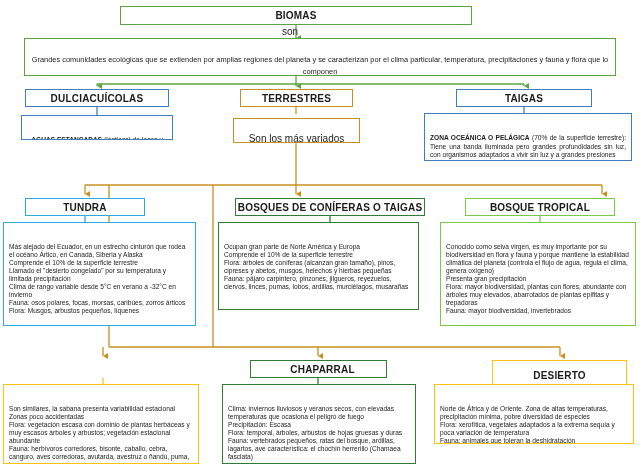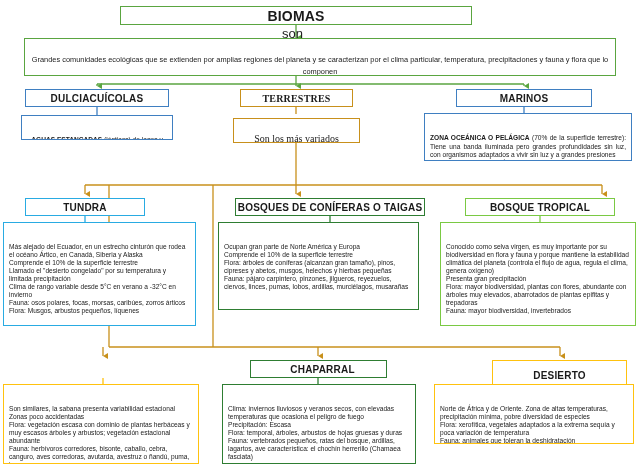--- a/index.html
+++ b/index.html
@@ -23,28 +23,28 @@
     text-align:left;
     overflow:hidden;
   }
   .body-box.just{text-align:justify;}
   .center-txt{display:flex;align-items:center;justify-content:center;text-align:center;}
   .b-green{border:1.3px solid #5aa540;}
   .b-lgreen{border:1.3px solid #7ac943;}
   .b-dgreen{border:1.3px solid #2e7d32;}
   .b-blue{border:1.3px solid #3f7fc1;}
   .b-cyan{border:1.3px solid #29ABE2;}
-  .b-gold{border:1.3px solid #c8901b;font-family:Liberation Serif, serif;}
+  .b-gold{border:1.3px solid #c8901b;}
   .b-amber{border:1.6px solid #ffc20e;}
   svg.lines{position:absolute;left:0;top:0;width:640px;height:467px;pointer-events:none;}
-  .lbl-son{position:absolute;font-size:13px;color:#222;}
+  .lbl-son{position:absolute;font-size:10px;color:#222;}
   .t9{font-size:10px;}
   .t8{font-size:7.4px;}
   .t7{font-size:6.6px;}
-  .t10{font-size:14px;}
+  .t10{font-size:10px;}
   b{font-weight:bold;}
 </style>
 </head>
 <body>
 
 <div class="canvas">
 
   <svg class="lines" viewBox="0 0 640 467">
     <defs>
       <marker id="ag" markerWidth="6" markerHeight="6" refX="3" refY="5" orient="auto" markerUnits="userSpaceOnUse">
@@ -107,21 +107,21 @@
 
   <div class="box hdr b-blue t9" style="left:25px;top:89px;width:144px;height:18px;">
     <span>DULCIACUÍCOLAS</span>
   </div>
 
   <div class="box hdr b-gold t9" style="left:240px;top:89px;width:113px;height:18px;">
     <span>TERRESTRES</span>
   </div>
 
   <div class="box hdr b-blue t9" style="left:456px;top:89px;width:136px;height:18px;">
-    <span>MARINOS</span>
+    <span>TAIGAS</span>
   </div>
 
   <div class="box b-blue body-box t7" style="left:21px;top:115px;width:152px;height:24px;text-align:center;line-height:1.35;">
     <div>
       <b>AGUAS ESTANCADAS</b><span> (lénticas) de lagos y lagunas</span>
     </div>
     <div>
       <b>AGUAS CORRIENTES</b><span> (lóticas) de ríos y arroyos</span>
     </div>
   </div>

